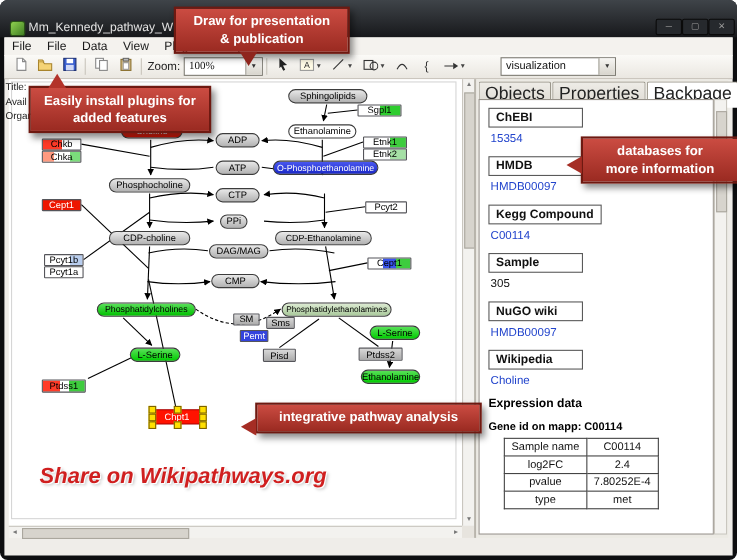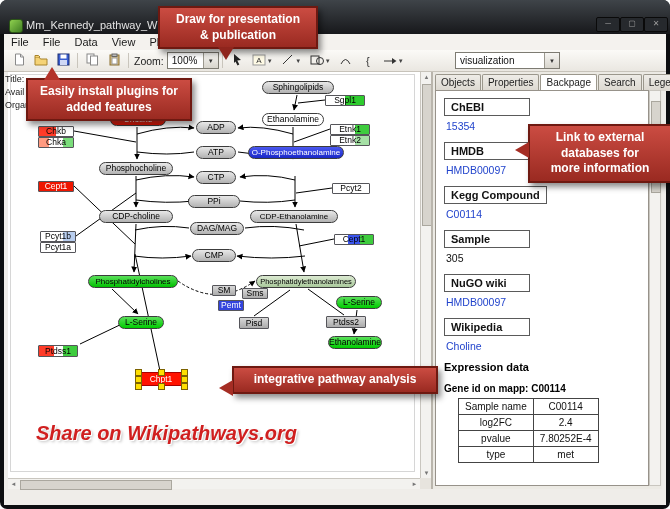--- a/index.html
+++ b/index.html
@@ -44,21 +44,21 @@
   .vscroll{position:absolute;left:420px;top:72px;width:11px;height:406px;background:#f3f2ef;border-left:1px solid #c9c6bf;box-sizing:border-box;}
   .hscroll{position:absolute;left:8px;top:478px;width:412px;height:11px;background:#f3f2ef;border-top:1px solid #c9c6bf;box-sizing:border-box;}
   .corner{position:absolute;left:420px;top:478px;width:11px;height:11px;background:#e7e4de;}
   .thumb-v{position:absolute;left:1px;top:12px;width:8px;height:140px;background:#d7d4cd;border:1px solid #aaa79e;}
   .thumb-h{position:absolute;left:12px;top:1px;width:150px;height:8px;background:#d7d4cd;border:1px solid #aaa79e;}
   .sb-arrow{position:absolute;font-size:6px;color:#777;width:11px;text-align:center;}
   .splitter{position:absolute;left:431px;top:72px;width:2px;height:417px;background:#b9b5ac;}
   
   .panel{position:absolute;left:433px;top:72px;width:229px;height:417px;background:#eceae4;}
   .tabs{position:absolute;left:2px;top:2px;display:flex;}
-  .tab{font-size:10px;color:#222;background:linear-gradient(#eeece7,#dcd8d0);border:1px solid #9b978c;border-bottom:none;
+  .tab{font-size:16px;color:#222;background:linear-gradient(#eeece7,#dcd8d0);border:1px solid #9b978c;border-bottom:none;
        padding:2px 5px 2px;margin-right:1px;border-radius:2px 2px 0 0;}
   .tab.active{background:#fff;position:relative;top:0px;padding-bottom:3px;font-weight:normal;}
   .panel-content{position:absolute;left:2px;top:18px;width:214px;height:396px;background:#ffffff;border:1px solid #97928a;
                  box-sizing:border-box;padding:6px 8px;overflow:hidden;}
   .bp-header{display:inline-block;min-width:72px;border:1px solid #5a5a5a;background:#fff;font-size:11px;font-weight:bold;
              color:#111;padding:2px 6px;margin-bottom:4px;}
   .bp-link{display:block;font-size:10.5px;color:#2244cc;margin:0 0 9px 2px;text-decoration:none;}
   .bp-plain{display:block;font-size:10.5px;color:#111;margin:0 0 9px 2px;}
   .exp-title{font-size:11px;font-weight:bold;color:#000;margin:4px 0 10px;}
   .exp-geneid{font-size:10px;font-weight:bold;color:#000;margin-bottom:4px;}
@@ -132,21 +132,21 @@
       </div>
     <div class="tbtn">
         <span><svg width="13" height="13" viewBox="0 0 13 13">
             <rect x="2" y="2" width="9" height="10" fill="#d9c08a" stroke="#8a6f2e"></rect>
             <rect x="4" y="1" width="5" height="2.5" fill="#bbb" stroke="#666"></rect>
             <rect x="4" y="5" width="5" height="6" fill="#fff" stroke="#999"></rect>
           </svg></span>
       </div>
     <div class="tsep"></div>
     <span class="tlabel">Zoom:</span>
-    <div class="combo" style="width:52px;">
+    <div class="combo" style="width:72px;font-family:Liberation Serif, serif;">
       <span>100%</span>
       <span class="arrowbox">▼</span>
     </div>
     <div class="tsep"></div>
     <div class="tbtn">
         <span><svg width="12" height="13" viewBox="0 0 12 13">
             <path d="M3 1l7 6-3.7.5 2 4-1.8.9-2-4L3 10z" fill="#222"></path>
           </svg></span>
       </div>
     <div class="tbtn dd">
@@ -245,21 +245,21 @@
         <div class="pnode pill" style="left: 188px; top: 49px; width: 40px; height: 13px; background: linear-gradient(rgb(232, 232, 232), rgb(178, 178, 178));">ADP</div>
         <div class="pnode pill" style="left: 254px; top: 41px; width: 62px; height: 13px; background: rgb(255, 255, 255);">Ethanolamine</div>
         <div class="pnode box" style="left: 322px; top: 52px; width: 40px; height: 11px; background: linear-gradient(90deg, rgb(255, 255, 255) 0px, rgb(255, 255, 255) 62%, rgb(62, 204, 62) 62%);">Etnk1</div>
         <div class="pnode box" style="left: 322px; top: 63px; width: 40px; height: 11px; background: linear-gradient(90deg, rgb(255, 255, 255) 0px, rgb(255, 255, 255) 62%, rgb(165, 224, 165) 62%);">Etnk2</div>
         <div class="pnode pill" style="left: 188px; top: 74px; width: 40px; height: 13px; background: linear-gradient(rgb(232, 232, 232), rgb(178, 178, 178));">ATP</div>
         <div class="pnode pill" style="left: 91px; top: 90px; width: 74px; height: 13px; background: linear-gradient(rgb(232, 232, 232), rgb(178, 178, 178));">Phosphocholine</div>
         <div class="pnode pill" style="left: 188px; top: 99px; width: 40px; height: 13px; background: linear-gradient(rgb(232, 232, 232), rgb(178, 178, 178));">CTP</div>
         <div class="pnode pill" style="left: 240px; top: 74px; width: 96px; height: 13px; background: linear-gradient(rgb(74, 88, 240), rgb(26, 40, 200)); color: rgb(255, 255, 255); font-size: 8px;">O-Phosphoethanolamine</div>
         <div class="pnode box" style="left: 30px; top: 109px; width: 36px; height: 11px; background: rgb(238, 22, 0); color: rgb(255, 255, 255);">Cept1</div>
         <div class="pnode box" style="left: 324px; top: 111px; width: 38px; height: 11px; background: rgb(255, 255, 255);">Pcyt2</div>
-        <div class="pnode pill" style="left: 180px; top: 123px; width: 52px; height: 13px; background: linear-gradient(rgb(232, 232, 232), rgb(178, 178, 178));">PPi</div>
+        <div class="pnode pill" style="left: 192px; top: 123px; width: 25px; height: 13px; background: linear-gradient(rgb(232, 232, 232), rgb(178, 178, 178));">PPi</div>
         <div class="pnode pill" style="left: 91px; top: 138px; width: 74px; height: 13px; background: linear-gradient(rgb(232, 232, 232), rgb(178, 178, 178));">CDP-choline</div>
         <div class="pnode pill" style="left: 182px; top: 150px; width: 54px; height: 13px; background: linear-gradient(rgb(232, 232, 232), rgb(178, 178, 178));">DAG/MAG</div>
         <div class="pnode pill" style="left: 242px; top: 138px; width: 88px; height: 13px; background: linear-gradient(rgb(232, 232, 232), rgb(178, 178, 178)); font-size: 8px;">CDP-Ethanolamine</div>
         <div class="pnode box" style="left: 32px; top: 159px; width: 36px; height: 11px; background: linear-gradient(90deg, rgb(255, 255, 255) 0px, rgb(255, 255, 255) 66%, rgb(184, 205, 238) 66%);">Pcyt1b</div>
         <div class="pnode box" style="left: 32px; top: 170px; width: 36px; height: 11px; background: rgb(255, 255, 255);">Pcyt1a</div>
         <div class="pnode box" style="left: 326px; top: 162px; width: 40px; height: 11px; background: linear-gradient(90deg, rgb(255, 255, 255) 0px, rgb(255, 255, 255) 34%, rgb(58, 85, 238) 34%, rgb(58, 85, 238) 66%, rgb(62, 204, 62) 66%);">Cept1</div>
         <div class="pnode pill" style="left: 184px; top: 177px; width: 44px; height: 13px; background: linear-gradient(rgb(232, 232, 232), rgb(178, 178, 178));">CMP</div>
         <div class="pnode pill" style="left: 80px; top: 203px; width: 90px; height: 13px; background: linear-gradient(rgb(90, 224, 90), rgb(0, 192, 0)); font-size: 8px;">Phosphatidylcholines</div>
         <div class="pnode pill" style="left: 248px; top: 203px; width: 100px; height: 13px; background: linear-gradient(rgb(220, 234, 210), rgb(169, 201, 155)); font-size: 7.5px;">Phosphatidylethanolamines</div>
         <div class="pnode box" style="left: 204px; top: 213px; width: 24px; height: 11px; background: linear-gradient(rgb(216, 216, 216), rgb(171, 171, 171));">SM</div>
@@ -362,21 +362,20 @@
     <div>Draw for presentation</div>
     <div>&amp; publication</div>
     <div class="ptr ptr-down" style="left:58px;bottom:-13px;"></div>
   </div>
   <div class="callout" style="left:26px;top:78px;width:148px;">
     <div>Easily install plugins for</div>
     <div>added features</div>
     <div class="ptr ptr-up" style="left:16px;top:-13px;"></div>
   </div>
   <div class="callout" style="left:528px;top:124px;width:126px;">
-    <div>Link  to external</div>
     <div>databases  for</div>
     <div>more information</div>
     <div class="ptr ptr-left" style="left:-15px;top:16px;"></div>
   </div>
   <div class="callout" style="left:232px;top:366px;width:188px;">
     <div>integrative pathway analysis</div>
     <div class="ptr ptr-left" style="left:-15px;top:12px;"></div>
   </div>
   <div class="share">Share on Wikipathways.org</div>
 

